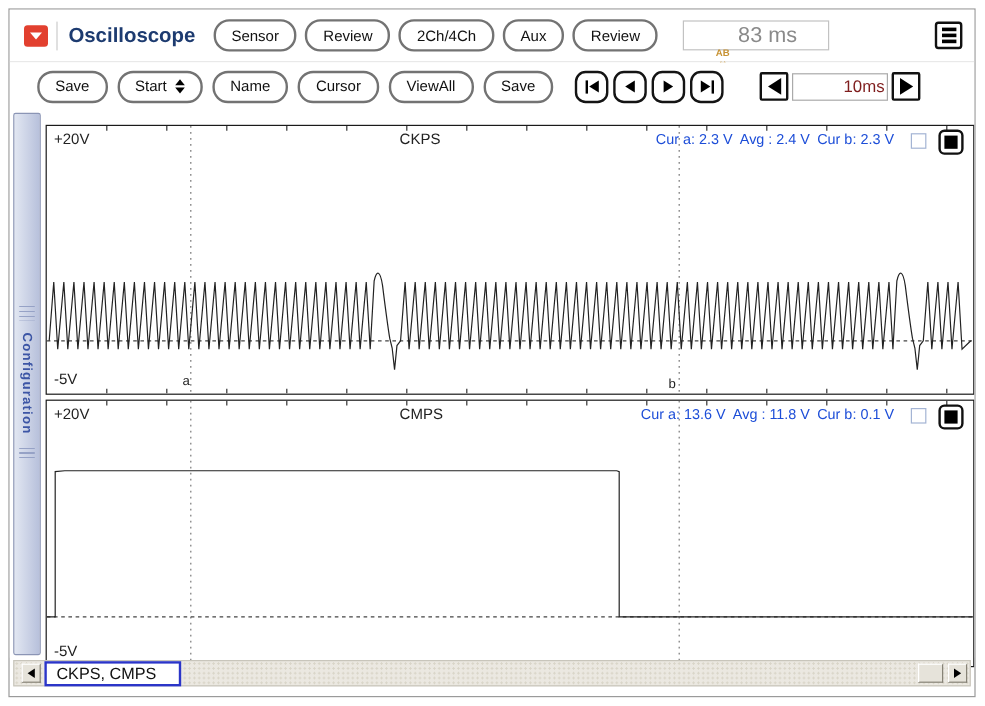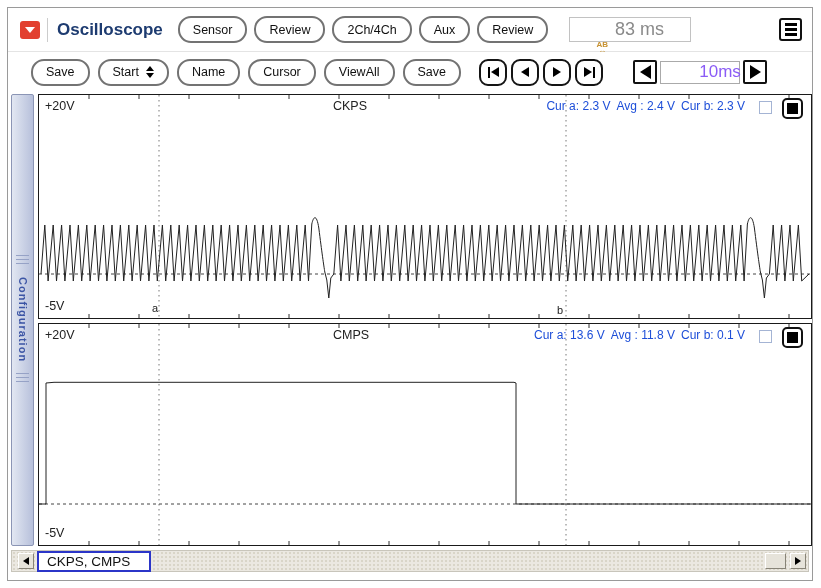--- a/index.html
+++ b/index.html
@@ -26,28 +26,28 @@
   .spin-dn { width:0; height:0; border-left:4px solid transparent; border-right:4px solid transparent; border-top:5px solid #000; }
   .transport { display:flex; gap:4px; margin-left:10px; }
   .tpt { width:28px; height:27px; border:2px solid #141414; border-radius:9px; background:#fff; display:flex; align-items:center; justify-content:center; gap:1px; }
   .tri-l { width:0; height:0; border-top:5px solid transparent; border-bottom:5px solid transparent; border-right:8px solid #000; }
   .tri-r { width:0; height:0; border-top:5px solid transparent; border-bottom:5px solid transparent; border-left:8px solid #000; }
   .bar-v { width:2px; height:11px; background:#000; }
   .timebase-group { display:flex; align-items:center; gap:3px; margin-left:22px; }
   .big-arrow { width:24px; height:24px; border:2px solid #111; border-radius:2px; background:#fff; display:flex; align-items:center; justify-content:center; }
   .big-arrow .tri-l { border-top-width:7px; border-bottom-width:7px; border-right-width:11px; }
   .big-arrow .tri-r { border-top-width:7px; border-bottom-width:7px; border-left-width:11px; }
-  .timebase-box { width:80px; height:23px; border:1px solid #aaa; background:#fff; display:flex; align-items:center; justify-content:center; font-size:17px; color:#8b5cf6;padding-left:40px; }
+  .timebase-box { width:80px; height:23px; border:1px solid #aaa; background:#fff; display:flex; align-items:center; justify-content:center; font-size:14px; color:#7f1d1d;padding-left:40px; }
 
   
   .scope { position:absolute; left:0; top:84px; right:0; height:456px; background:#fff; }
   .config-tab { position:absolute; left:3px; top:2px; bottom:2px; width:23px; border:1px solid #8b95b5; border-radius:2px; background:linear-gradient(to right,#e2e7f2,#b7c0db); display:flex; flex-direction:column; align-items:center; justify-content:center; gap:10px; }
   .config-tab .deco { width:13px; height:12px; background:repeating-linear-gradient(to bottom,#96a2c6 0 1px,transparent 1px 4px); }
   .config-label { writing-mode:vertical-rl; font-size:11px; font-weight:bold; color:#3c55a5; letter-spacing:1px; white-space:nowrap; }
-  .channel { position:absolute; left:30px; width:774px; border:1px solid #1a1a1a; background:#fff; }
+  .channel { position:absolute; left:30px; width:774px; border:1px solid #1a1a1a; background:#fff;margin-top:10px; }
   #ch1 { top:2px; height:225px; }
   #ch2 { top:231px; height:223px; }
   .channel svg { position:absolute; left:0; top:0; width:100%; height:100%; }
   .ch-label { position:absolute; font-size:12.5px; color:#222; white-space:nowrap; }
   .v-top { left:6px; top:4px; }
   .v-bottom { left:6px; bottom:5px; }
   .ch-name { left:294px; top:4px; }
   .meas { position:absolute; right:66px; top:4px; display:flex; gap:6px; font-size:12px; color:#1d4ed8; white-space:nowrap; }
   .ch-checkbox { position:absolute; right:39px; top:6px; width:13px; height:13px; border:1px solid #a4b4d4; background:#fff; }
   .sq-btn { position:absolute; right:8px; top:3px; width:21px; height:21px; border:2px solid #111; border-radius:5px; background:#fff; display:flex; align-items:center; justify-content:center; }

